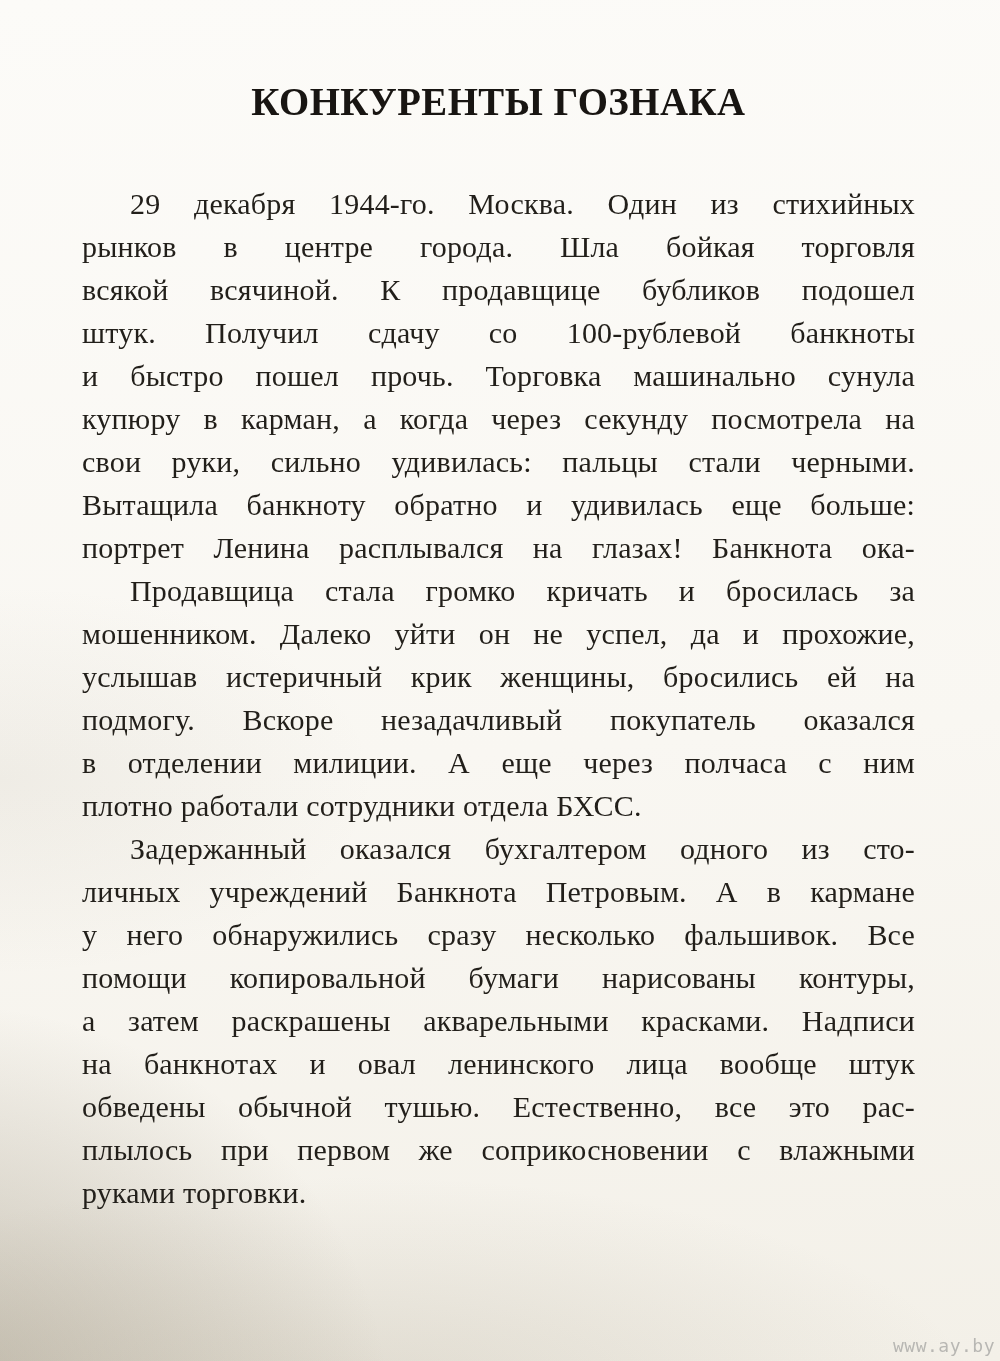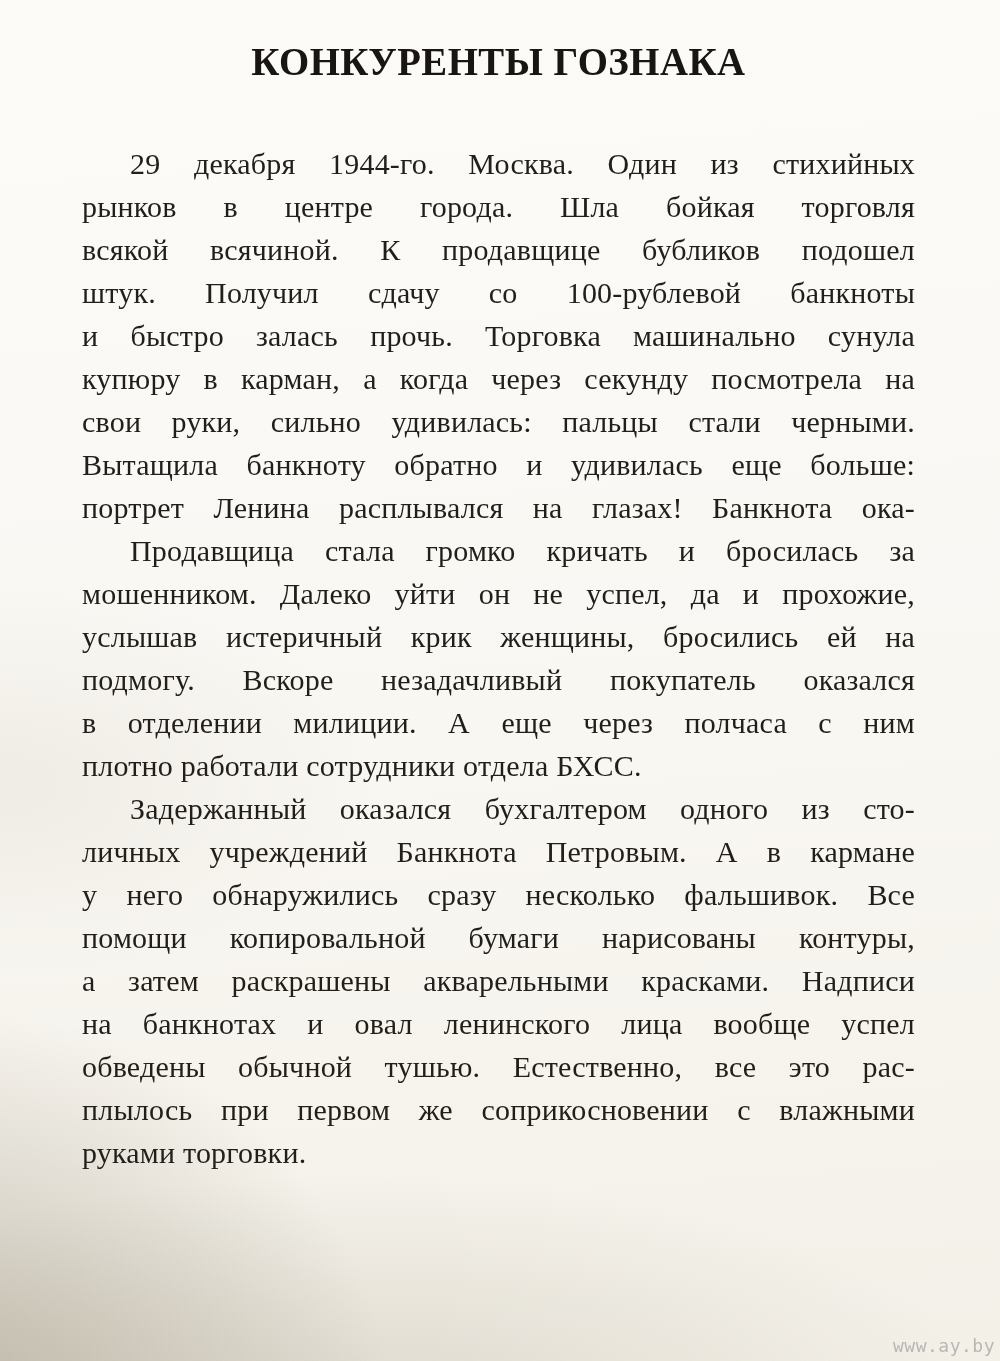--- a/index.html
+++ b/index.html
@@ -10,21 +10,21 @@
     width: 1000px;
     height: 1361px;
     overflow: hidden;
     font-family: "Liberation Serif", "DejaVu Serif", serif;
   }
   .scan-page {
     position: relative;
     width: 1000px;
     height: 1361px;
     box-sizing: border-box;
-    padding: 38px 85px 0 82px;
+    padding: 78px 85px 0 82px;
     
     background-image:
       radial-gradient(ellipse 640px 580px at -70px 1420px, rgba(122,110,86,0.42), rgba(122,110,86,0) 72%),
       radial-gradient(ellipse 900px 320px at 35% 1400px, rgba(138,126,100,0.20), rgba(138,126,100,0) 70%),
       radial-gradient(ellipse 500px 260px at 0px 780px, rgba(150,140,116,0.10), rgba(150,140,116,0) 75%),
       linear-gradient(176deg, #fcfbf8 0%, #f9f7f2 55%, #f3f0e8 100%);
     background-color: #f8f6f1;
   }
   .page-title {
     margin: 0 0 56px 0;
@@ -74,41 +74,41 @@
 
 <div class="scan-page">
   <h1 class="page-title">КОНКУРЕНТЫ ГОЗНАКА</h1>
 
   <div class="body-text" id="body-text">
       <div class="paragraph">
         <div class="text-line indent">29 декабря 1944-го. Москва. Один из стихийных</div>
         <div class="text-line">рынков в центре города. Шла бойкая торговля</div>
         <div class="text-line">всякой всячиной. К продавщице бубликов подошел</div>
         <div class="text-line">штук. Получил сдачу со 100-рублевой банкноты</div>
-        <div class="text-line">и быстро залась прочь. Торговка машинально сунула</div>
+        <div class="text-line">и быстро пошел прочь. Торговка машинально сунула</div>
         <div class="text-line">купюру в карман, а когда через секунду посмотрела на</div>
         <div class="text-line">свои руки, сильно удивилась: пальцы стали черными.</div>
         <div class="text-line">Вытащила банкноту обратно и удивилась еще больше:</div>
         <div class="text-line">портрет Ленина расплывался на глазах! Банкнота ока-</div>
       </div>
       <div class="paragraph">
         <div class="text-line indent">Продавщица стала громко кричать и бросилась за</div>
         <div class="text-line">мошенником. Далеко уйти он не успел, да и прохожие,</div>
         <div class="text-line">услышав истеричный крик женщины, бросились ей на</div>
         <div class="text-line">подмогу. Вскоре незадачливый покупатель оказался</div>
         <div class="text-line">в отделении милиции. А еще через полчаса с ним</div>
         <div class="text-line last">плотно работали сотрудники отдела БХСС.</div>
       </div>
       <div class="paragraph">
         <div class="text-line indent">Задержанный оказался бухгалтером одного из сто-</div>
         <div class="text-line">личных учреждений Банкнота Петровым. А в кармане</div>
         <div class="text-line">у него обнаружились сразу несколько фальшивок. Все</div>
         <div class="text-line">помощи копировальной бумаги нарисованы контуры,</div>
         <div class="text-line">а затем раскрашены акварельными красками. Надписи</div>
-        <div class="text-line">на банкнотах и овал ленинского лица вообще успел</div>
+        <div class="text-line">на банкнотах и овал ленинского лица вообще штук</div>
         <div class="text-line">обведены обычной тушью. Естественно, все это рас-</div>
         <div class="text-line">плылось при первом же соприкосновении с влажными</div>
         <div class="text-line last">руками торговки.</div>
       </div>
     </div>
 
   <div class="watermark">www.ay.by</div>
 </div>
 
 </body></html>

